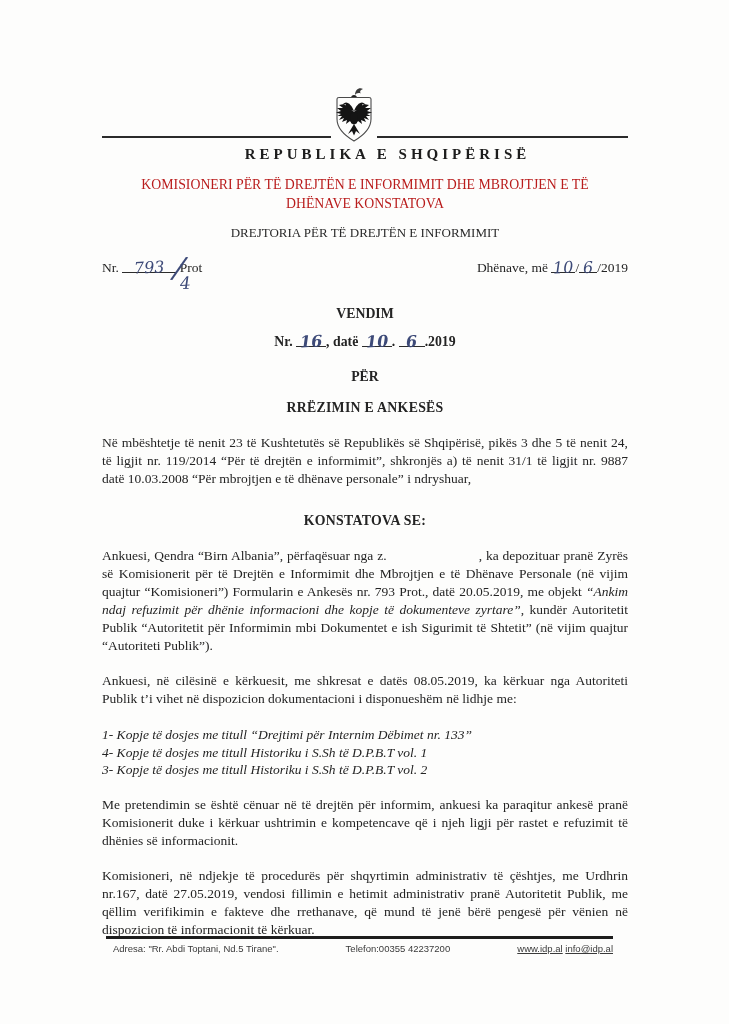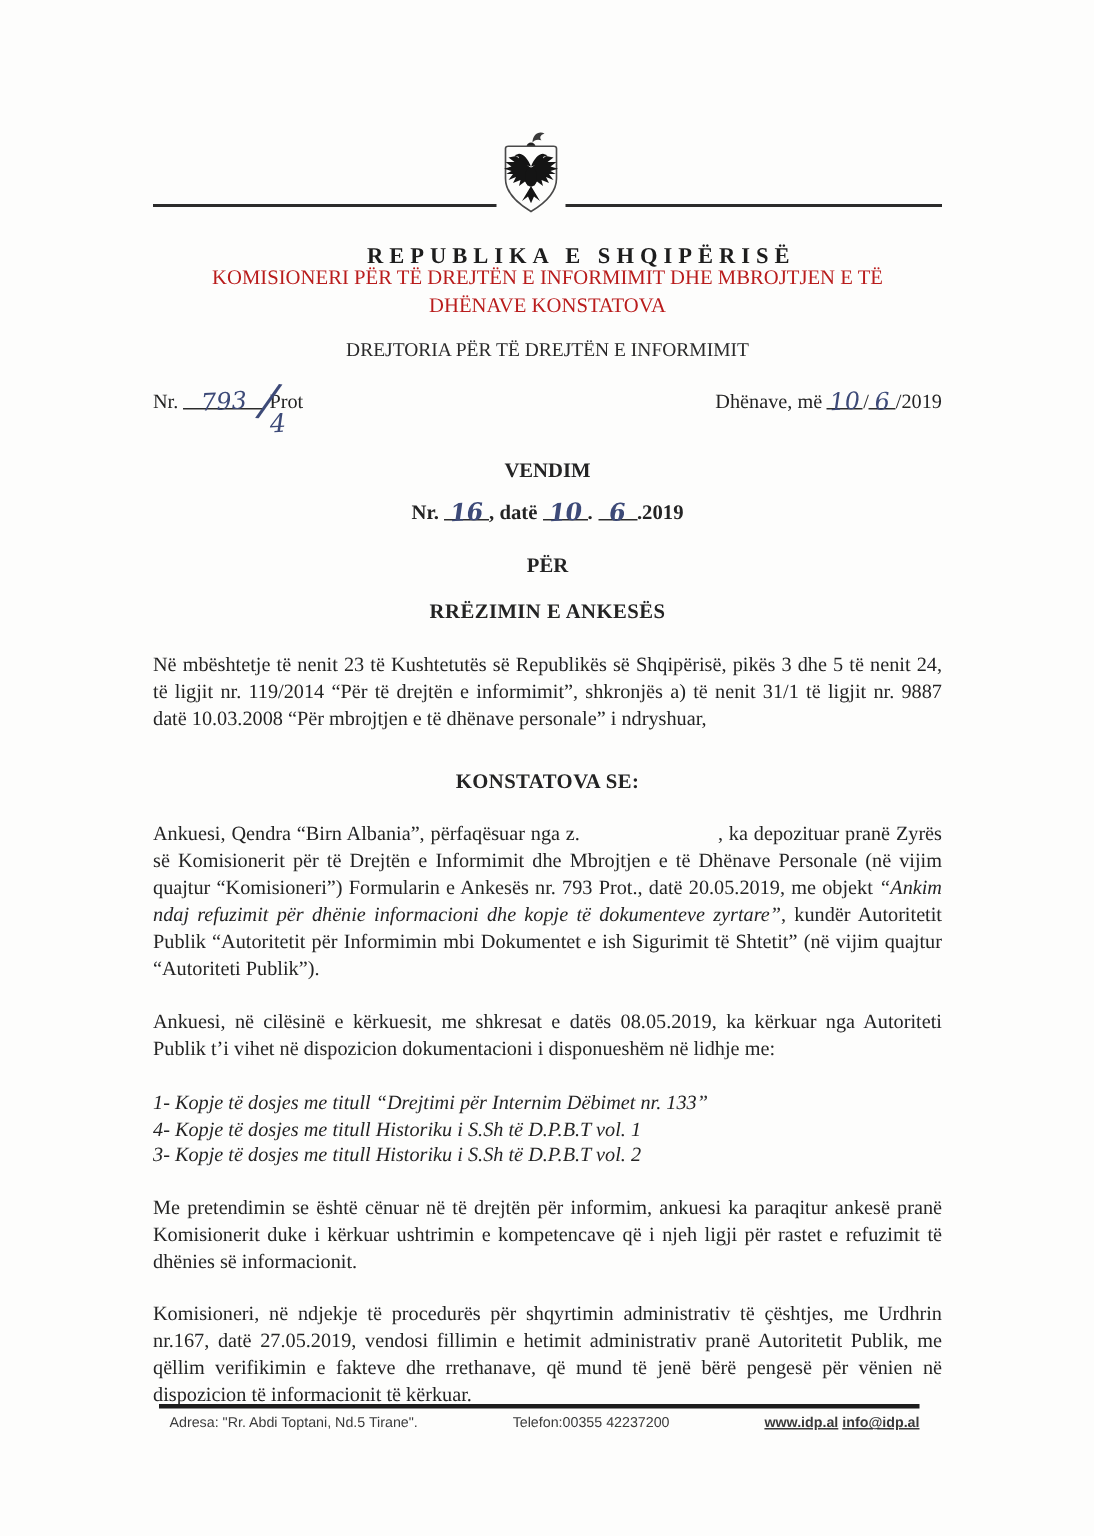--- a/index.html
+++ b/index.html
@@ -17,21 +17,21 @@
   .top-rule {
     position: absolute; top: 136px; left: 102px;
     width: 526px; height: 2px; background: #2b2b2b; z-index: 1;
   }
   .emblem {
     position: absolute; top: 86px; left: 331px;
     width: 46px; height: 58px; background: #fdfdfc; z-index: 2;
     display: flex; align-items: flex-start; justify-content: center;
   }
   .republic {
-    position: absolute; top: 163px; left: 0; width: 100%;
+    position: absolute; top: 146px; left: 0; width: 100%;
     text-align: center; font-weight: bold; font-size: 15px;
     letter-spacing: 4px; color: #1d1d1d; padding-left: 46px;
   }
 
   
   .doc {
     position: absolute; top: 176px; left: 102px; width: 526px;
     font-size: 13.5px; line-height: 18px;
   }
   .h-center { text-align: center; }
@@ -89,21 +89,21 @@
   .footer-rule {
     position: absolute; top: 936px; left: 106px; width: 507px;
     height: 2.5px; background: #1d1d1d;
   }
   .footer-row {
     position: absolute; top: 943px; left: 106px; width: 507px;
     display: flex; justify-content: space-between; align-items: baseline;
     font-family: "Liberation Sans", sans-serif; font-size: 9.5px; color: #3a3a3a;
   }
   .footer-address { padding-left: 7px; }
-  .footer-links { white-space: nowrap; font-weight: bold; }
+  .footer-links { white-space: nowrap; }
   .footer-links span { text-decoration: underline; }
 </style>
 </head>
 <body>
 
 <div class="page">
 
   <div class="top-rule"></div>
 
   <div class="emblem">

